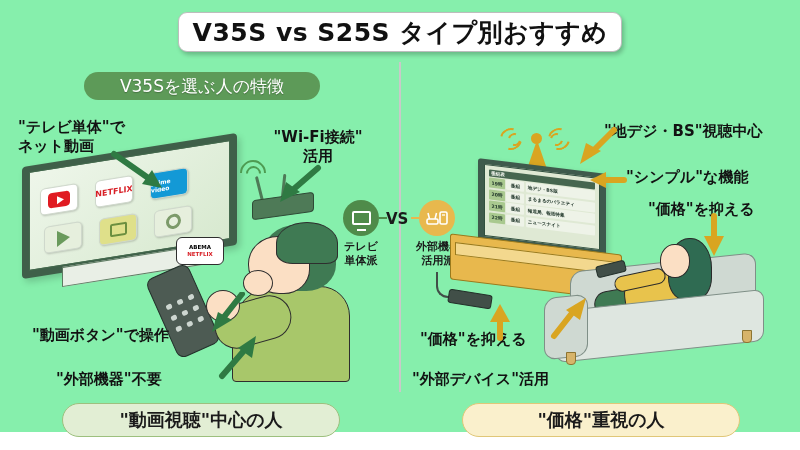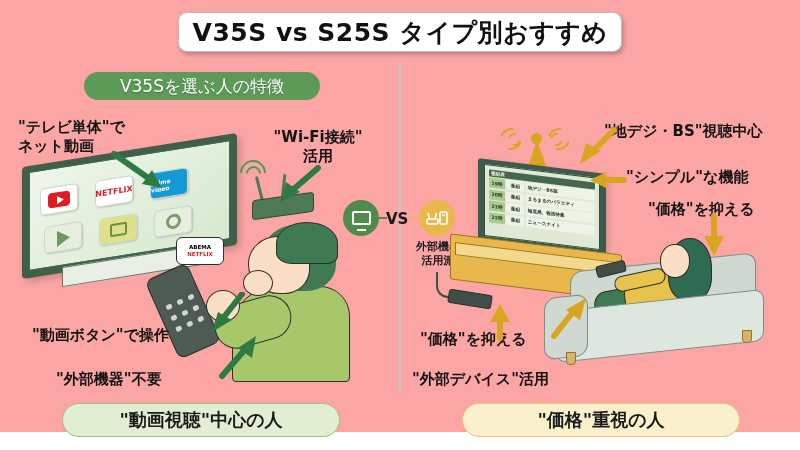--- a/index.html
+++ b/index.html
@@ -1,21 +1,21 @@
 <!DOCTYPE html>
 <html><head>
 <meta charset="utf-8">
 <style>
   * { box-sizing: border-box; margin: 0; padding: 0; }
   html, body {
     width: 800px; height: 450px;
     font-family: "DejaVu Sans", "Liberation Sans", sans-serif;
     background: #ffffff; overflow: hidden;
   }
-  #stage { position: relative; width: 800px; height: 432px; background: #fca5a5; }
+  #stage { position: relative; width: 800px; height: 432px; background: #86efac; }
 
   
   .title-box {
     position: absolute; left: 178px; top: 12px; width: 444px; height: 40px;
     background: #ffffff; border: 1.5px solid #bdbdbd; border-radius: 9px;
     box-shadow: 2px 3px 4px rgba(0,0,0,0.22);
     display: flex; align-items: center; justify-content: center;
   }
   .title-text {
     font-size: 25px; font-weight: bold; color: #111111; letter-spacing: .5px;
@@ -304,20 +304,22 @@
       <rect x="1" y="12" width="11" height="5" rx="1.5" fill="none" stroke="#fff" stroke-width="1.6"></rect>
       <line x1="3.5" y1="12" x2="2" y2="6" stroke="#fff" stroke-width="1.5"></line>
       <line x1="9" y1="12" x2="10.5" y2="6" stroke="#fff" stroke-width="1.5"></line>
       <rect x="14" y="5" width="7" height="12" rx="1.5" fill="none" stroke="#fff" stroke-width="1.6"></rect>
       <line x1="16" y1="8" x2="19" y2="8" stroke="#fff" stroke-width="1.3"></line>
     </svg>
   </div>
   <div class="vs-line vs-line-g"></div>
   <div class="vs-line vs-line-a"></div>
   <div class="vs-word">VS</div>
+  <div class="vs-text" style="left:331px; top:240px; width:60px;">テレビ
+単体派</div>
   <div class="vs-text" style="left:405px; top:240px; width:66px;">外部機器
 活用派</div>
 
   <div class="ant-arc" style="left:500px; top:128px; width:22px; height:22px; transform:rotate(-120deg);"></div>
   <div class="ant-arc" style="left:508px; top:133px; width:13px; height:13px; transform:rotate(-120deg);"></div>
   <div class="ant-arc" style="left:548px; top:128px; width:22px; height:22px; transform:rotate(60deg);"></div>
   <div class="ant-arc" style="left:550px; top:133px; width:13px; height:13px; transform:rotate(60deg);"></div>
   <div class="ant-knob"></div>
   <div class="ant-mast"></div>
 

